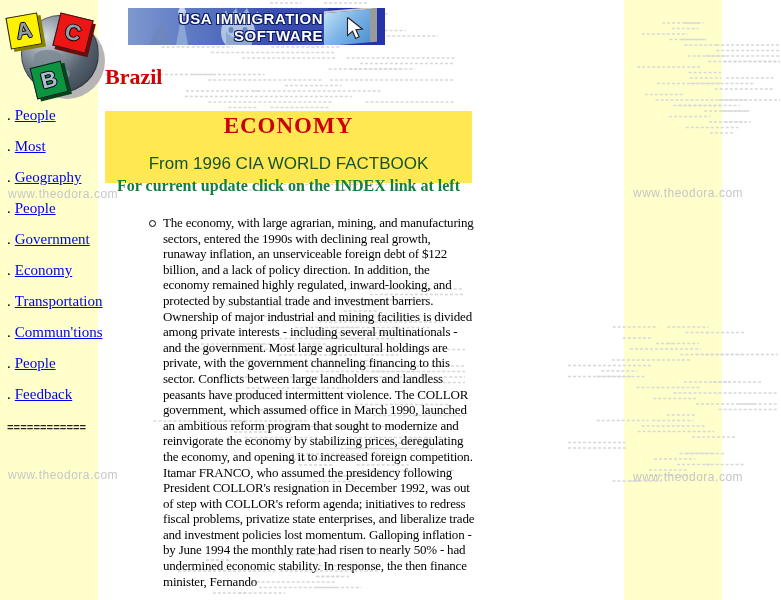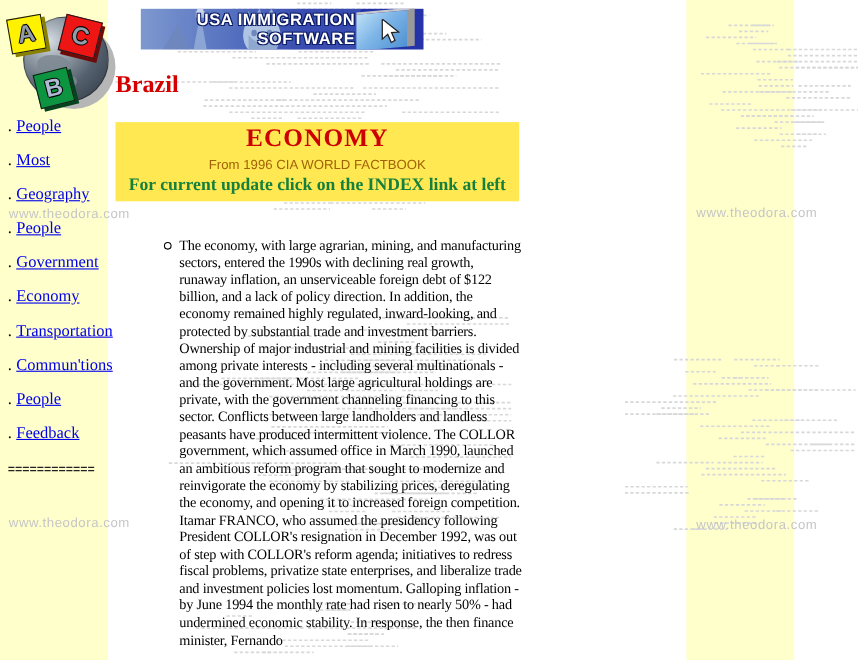--- a/index.html
+++ b/index.html
@@ -66,21 +66,21 @@
     position:absolute;left:7px;top:422px;font-family:"Liberation Mono",monospace;
     font-weight:bold;font-size:11px;color:#222;letter-spacing:0;
   }
   
   .country-title{
     position:absolute;left:105px;top:64px;width:367px;text-align:left;
     font-weight:bold;font-size:22px;color:#D30000;
   }
   .econ-box{position:absolute;left:105px;top:111px;width:367px;height:72px;background:#FFE851;text-align:center;}
   .econ-title{font-weight:bold;font-size:23px;color:#CC0000;letter-spacing:1px;margin-top:2px;}
-  .econ-sub{font-family:"Liberation Sans",sans-serif;font-size:12px;color:#a16207;margin-top:4px;}
+  .econ-sub{font-family:"Liberation Sans",sans-serif;font-size:17px;color:#14532d;margin-top:15px;}
   .econ-note{font-weight:bold;font-size:16px;color:#15803d;margin-top:3px;}
   .content{position:absolute;left:147px;top:214px;width:330px;}
   .bullet-circle{
     position:absolute;left:2px;top:6px;width:5px;height:5px;border:1px solid #000;border-radius:50%;
   }
   .overview-label{display:block;margin-left:16px;font-weight:bold;font-size:14px;color:#000;}
   .paragraph{
     margin:1px 0 0 16px;width:312px;font-size:13px;line-height:15.6px;color:#000;
     letter-spacing:-0.2px;text-align:left;
   }

